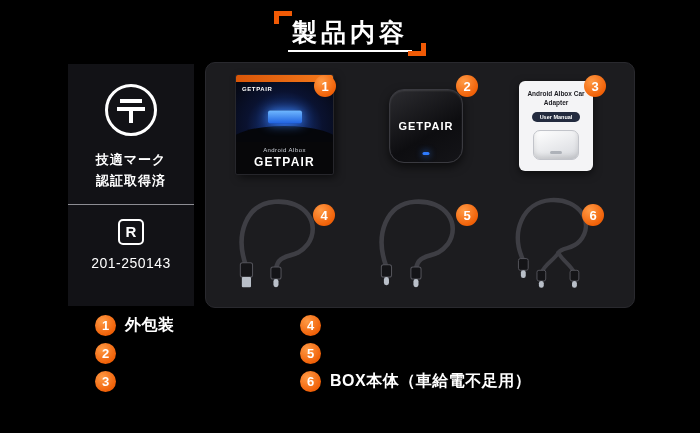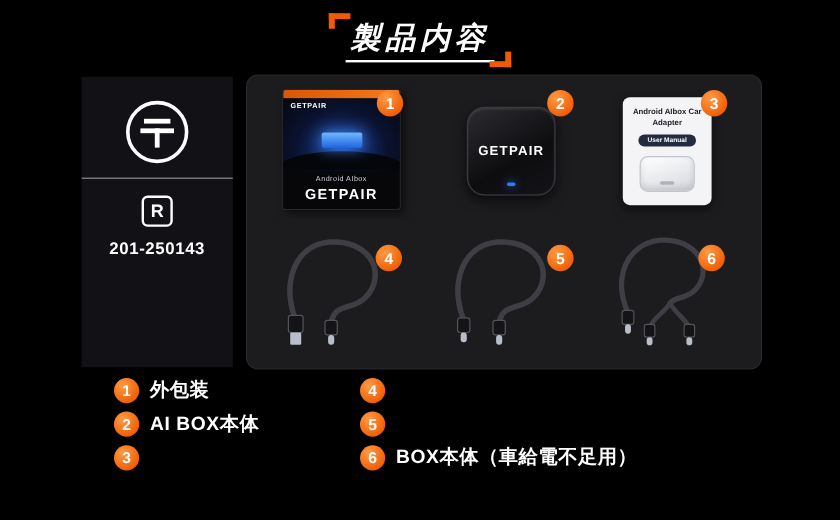--- a/index.html
+++ b/index.html
@@ -5,42 +5,42 @@
   * { margin:0; padding:0; box-sizing:border-box; }
   html,body { background:#000; }
   body {
     width:700px; height:433px; overflow:hidden;
     font-family:"Liberation Sans","DejaVu Sans",sans-serif;
   }
   .stage { position:relative; width:700px; height:433px; background:#000; }
 
   
   .title-wrap { position:absolute; top:11px; left:50%; transform:translateX(-50%); padding:9px 18px 11px; }
-  .title { font-size:25px; font-weight:800; color:#fff; letter-spacing:4px; line-height:1; white-space:nowrap;font-style:italic; }
+  .title { font-size:25px; font-weight:800; color:#fff; letter-spacing:4px; line-height:1; white-space:nowrap; }
   .title-underline { position:absolute; left:14px; right:14px; bottom:4px; height:2px; background:#fff; }
   .corner { position:absolute; width:18px; height:13px; }
   .corner-tl { top:0; left:0; border-top:5px solid #f15a05; border-left:5px solid #f15a05; }
   .corner-br { bottom:0; right:0; border-bottom:5px solid #f15a05; border-right:5px solid #f15a05; }
 
   
   .cert-panel {
     position:absolute; left:68px; top:64px; width:126px; height:242px;
     background:#121216; display:flex; flex-direction:column; align-items:center;
   }
   .giteki-circle { margin-top:20px; width:52px; height:52px; border:3px solid #fff; border-radius:50%;
     display:flex; align-items:center; justify-content:center; }
   .giteki-symbol { position:relative; width:28px; height:25px; }
   .giteki-symbol .bar1 { position:absolute; top:1px; left:3px; right:3px; height:4px; background:#fff; }
   .giteki-symbol .bar2 { position:absolute; top:9px; left:0; right:0; height:4px; background:#fff; }
   .giteki-symbol .stem { position:absolute; top:9px; left:50%; transform:translateX(-50%); width:4px; height:16px; background:#fff; }
   .cert-text { margin-top:14px; text-align:center; color:#fff; font-size:13px; font-weight:bold; line-height:1.6; letter-spacing:1px; }
   .cert-divider { margin-top:12px; width:100%; height:1px; background:#8d8d93; }
   .r-mark { margin-top:14px; width:26px; height:26px; border:2px solid #fff; border-radius:5px;
     display:flex; align-items:center; justify-content:center; color:#fff; font-size:15px; font-weight:bold; }
-  .cert-number { margin-top:10px; color:#fff; font-size:14px; font-weight:bold; letter-spacing:.5px; }
+  .cert-number { margin-top:10px; color:#fff; font-size:14px; font-weight:normal; letter-spacing:.5px; }
 
   
   .main-panel {
     position:absolute; left:205px; top:62px; width:430px; height:246px;
     background:#1c1c1f; border-radius:10px; border:1px solid #29292e;
   }
 
   .badge {
     position:absolute; width:22px; height:22px; border-radius:50%;
     background:radial-gradient(circle at 35% 30%, #ff9a45, #f06007 72%);
@@ -127,20 +127,24 @@
   </div>
 
   <aside class="cert-panel">
     <div class="giteki-circle">
       <span class="giteki-symbol">
         <span class="bar1"></span>
           <span class="bar2"></span>
           <span class="stem"></span>
       </span>
     </div>
+    <div class="cert-text">
+      <div>技適マーク</div>
+      <div>認証取得済</div>
+    </div>
     <div class="cert-divider"></div>
     <div class="r-mark">
       <span>R</span>
     </div>
     <div class="cert-number">201-250143</div>
   </aside>
 
   <section class="main-panel">
 
     <span class="badge badge-1">1</span>
@@ -211,21 +215,20 @@
     </div>
 
   </section>
 
   <div class="legend-row lr-1">
     <span class="legend-num">1</span>
     <span class="legend-label">外包装</span>
   </div>
   <div class="legend-row lr-2">
     <span class="legend-num">2</span>
-    <span class="legend-label">AI BOX本体</span>
   </div>
   <div class="legend-row lr-3">
     <span class="legend-num">3</span>
   </div>
   <div class="legend-row lr-4">
     <span class="legend-num">4</span>
   </div>
   <div class="legend-row lr-5">
     <span class="legend-num">5</span>
   </div>

